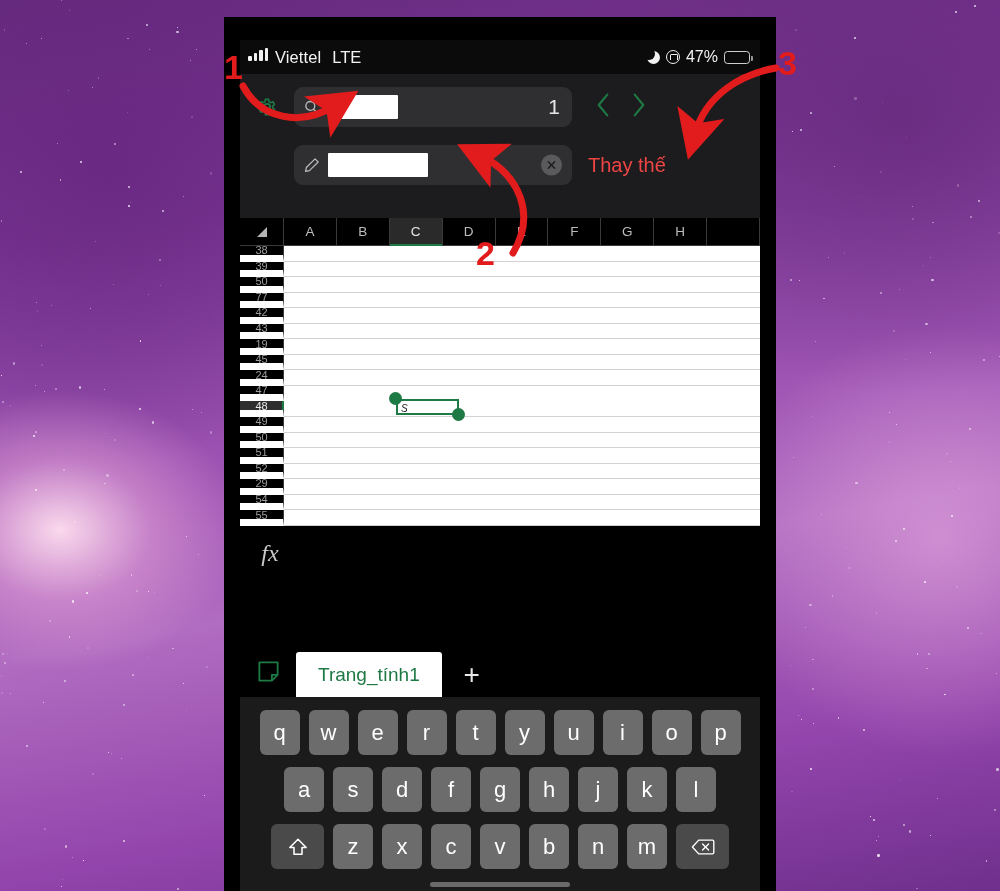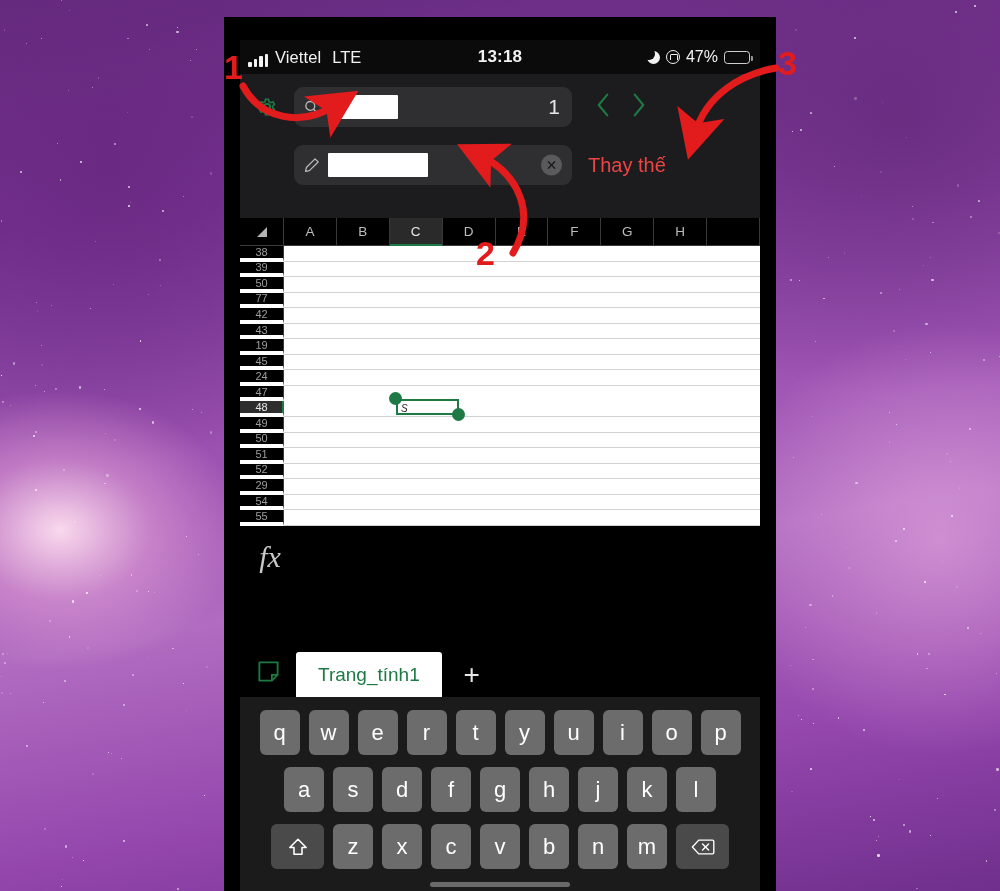--- a/index.html
+++ b/index.html
@@ -44,21 +44,21 @@
   }
 
   
   .statusbar {
     position: absolute; left: 0; top: 0;
     width: 520px; height: 34px;
     display: flex; align-items: center;
     color: #f2f2f2;
     font-size: 17px;
   }
-  .sb-left { display: flex; align-items: flex-end; gap: 7px; padding-left: 8px; }
+  .sb-left { display: flex; align-items: flex-start; gap: 7px; padding-left: 8px; }
   .sig { display: flex; align-items: flex-end; gap: 2px; height: 13px; }
   .sig i { width: 3.5px; background: #f2f2f2; border-radius: 1px; display:block; }
   .sig i:nth-child(1){height:5px}.sig i:nth-child(2){height:8px}
   .sig i:nth-child(3){height:11px}.sig i:nth-child(4){height:13px}
   .carrier { font-size: 16.5px; letter-spacing: .1px; }
   .lte { font-size: 16.5px; margin-left: 4px; }
   .sb-center { position: absolute; left: 0; right: 0; text-align: center; font-size: 17px; font-weight: 600; letter-spacing: .2px; }
   .sb-right { margin-left: auto; display: flex; align-items: center; gap: 6px; padding-right: 10px; z-index: 2; }
   .moon {
     width: 13px; height: 13px; position: relative; overflow: hidden;
@@ -165,21 +165,21 @@
   .grid-body {
     position: absolute; left: 0; top: 28px; width: 520px; height: 280px;
     display: flex;
   }
   .row-head {
     width: 44px; background: #000; position: relative;
   }
   .rowcell {
     height: 15.55px; display: flex; align-items: center; justify-content: center;
     color: #9d9d9d; font-size: 11px;
-    border-bottom: 4px solid #ffffff; border-right: 1px solid #3a3a3a;
+    border-bottom: 7px solid #ffffff; border-right: 1px solid #3a3a3a;
     position: relative;
   }
   .rowcell.sel { background: #2e2e2e; color: #eaeaea; }
   .rowcell.sel::after {
     content:''; position:absolute; right:-1px; top:0; bottom:0; width: 2px; background:#1e7a45;
   }
   .cells {
     flex: 1 1 auto; position: relative;
     background:
       repeating-linear-gradient(to bottom, #ffffff 0px, #ffffff 14.55px, #d2d2d2 14.55px, #d2d2d2 15.55px),
@@ -200,21 +200,21 @@
 
   
   .formula-zone {
     position: absolute; left: 0; top: 486px; width: 520px; height: 119px;
     background: #000;
     display: flex; align-items: flex-start;
   }
   .fx {
     width: 60px; padding-top: 14px;
     display: flex; align-items: center; justify-content: center;
-    color: #c9c9c9; font-size: 30px; font-family: "Liberation Serif", serif; font-style: italic;
+    color: #c9c9c9; font-size: 24px; font-family: "Liberation Serif", serif; font-style: italic;
   }
   .formula-box {
     margin-top: 6px; width: 448px; height: 105px;
     border: 1px solid #3c3c3c; border-radius: 6px; background: #000;
     position: relative; padding: 10px 14px;
   }
   .formula-text { color: #f0f0f0; font-size: 20px; }
   .formula-chev { position: absolute; right: 14px; top: 14px; width: 17px; height: 11px; }
 
   
@@ -474,21 +474,20 @@
       <div class="sb-left">
         <span class="sig">
             <i></i>
             <i></i>
             <i></i>
             <i></i>
           </span>
         <span class="carrier">Viettel</span>
         <span class="lte">LTE</span>
       </div>
-      <div class="sb-center">13:18</div>
       <div class="sb-right">
         <span class="moon"></span>
         <span class="rotlock"></span>
         <span class="batt-pct">47%</span>
         <span class="batt"><span class="fill" id="battfill" style="width: 47%;"></span></span>
       </div>
     </div>
 
     <div class="findbar">
 

